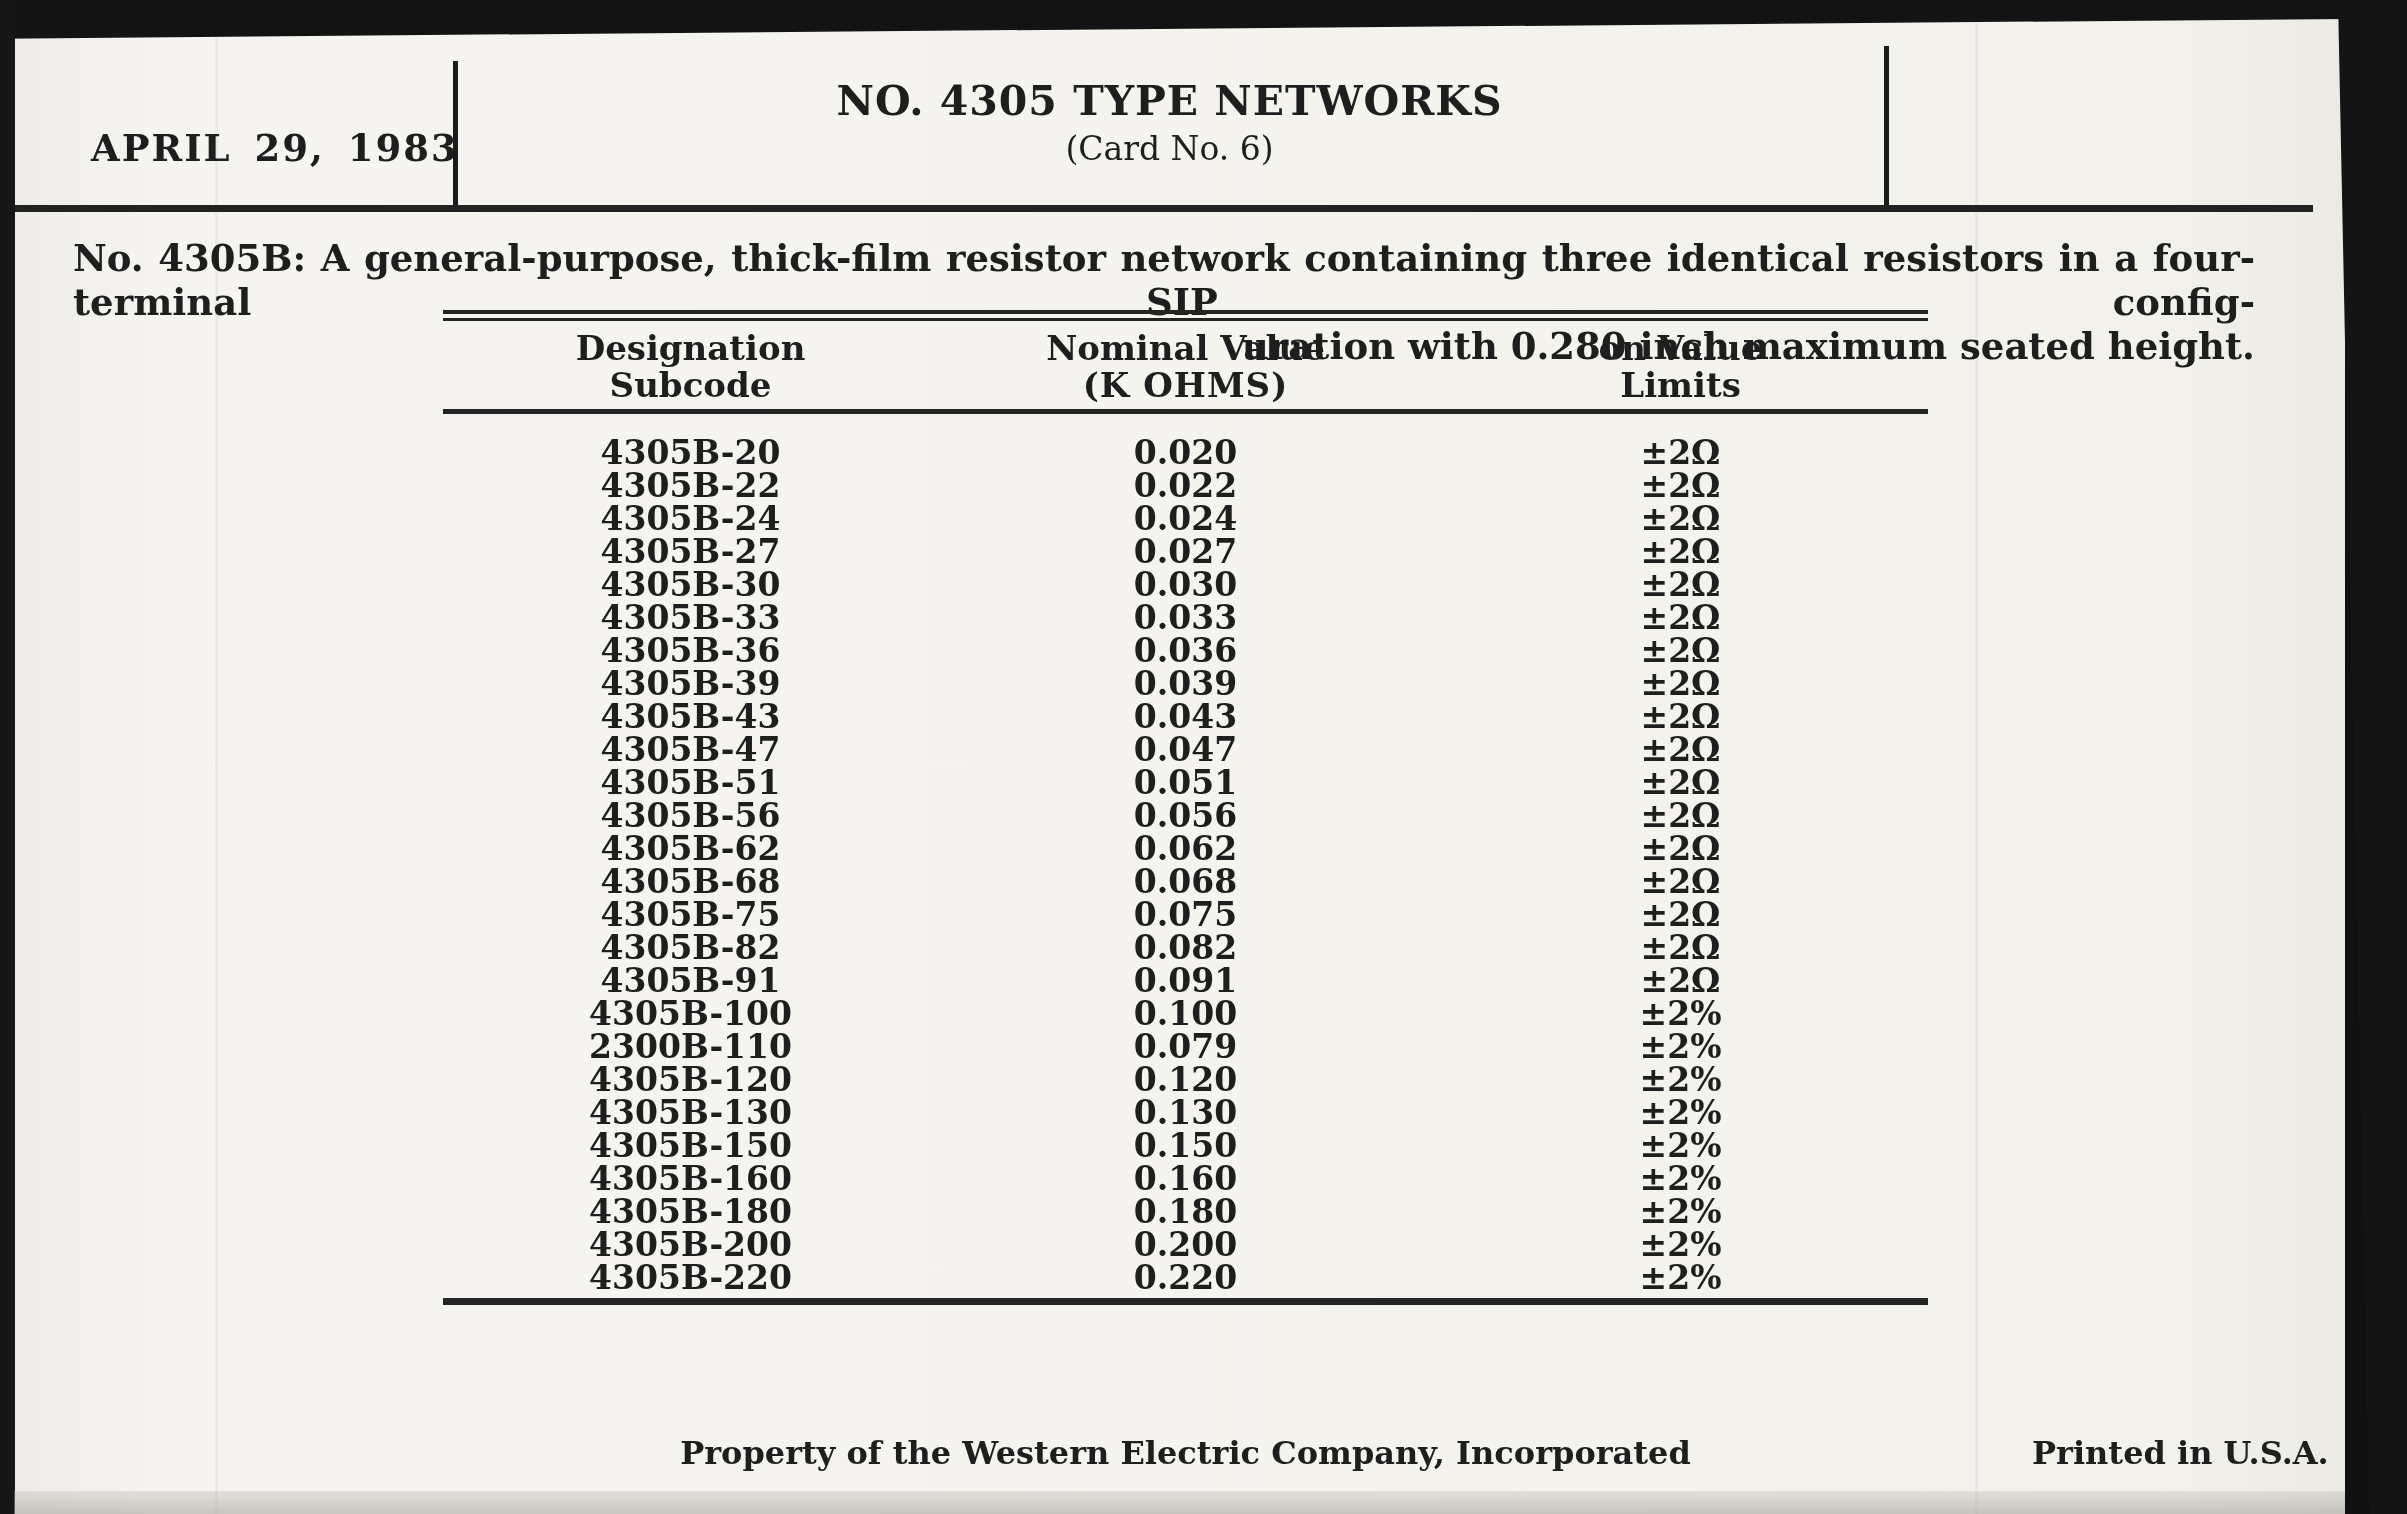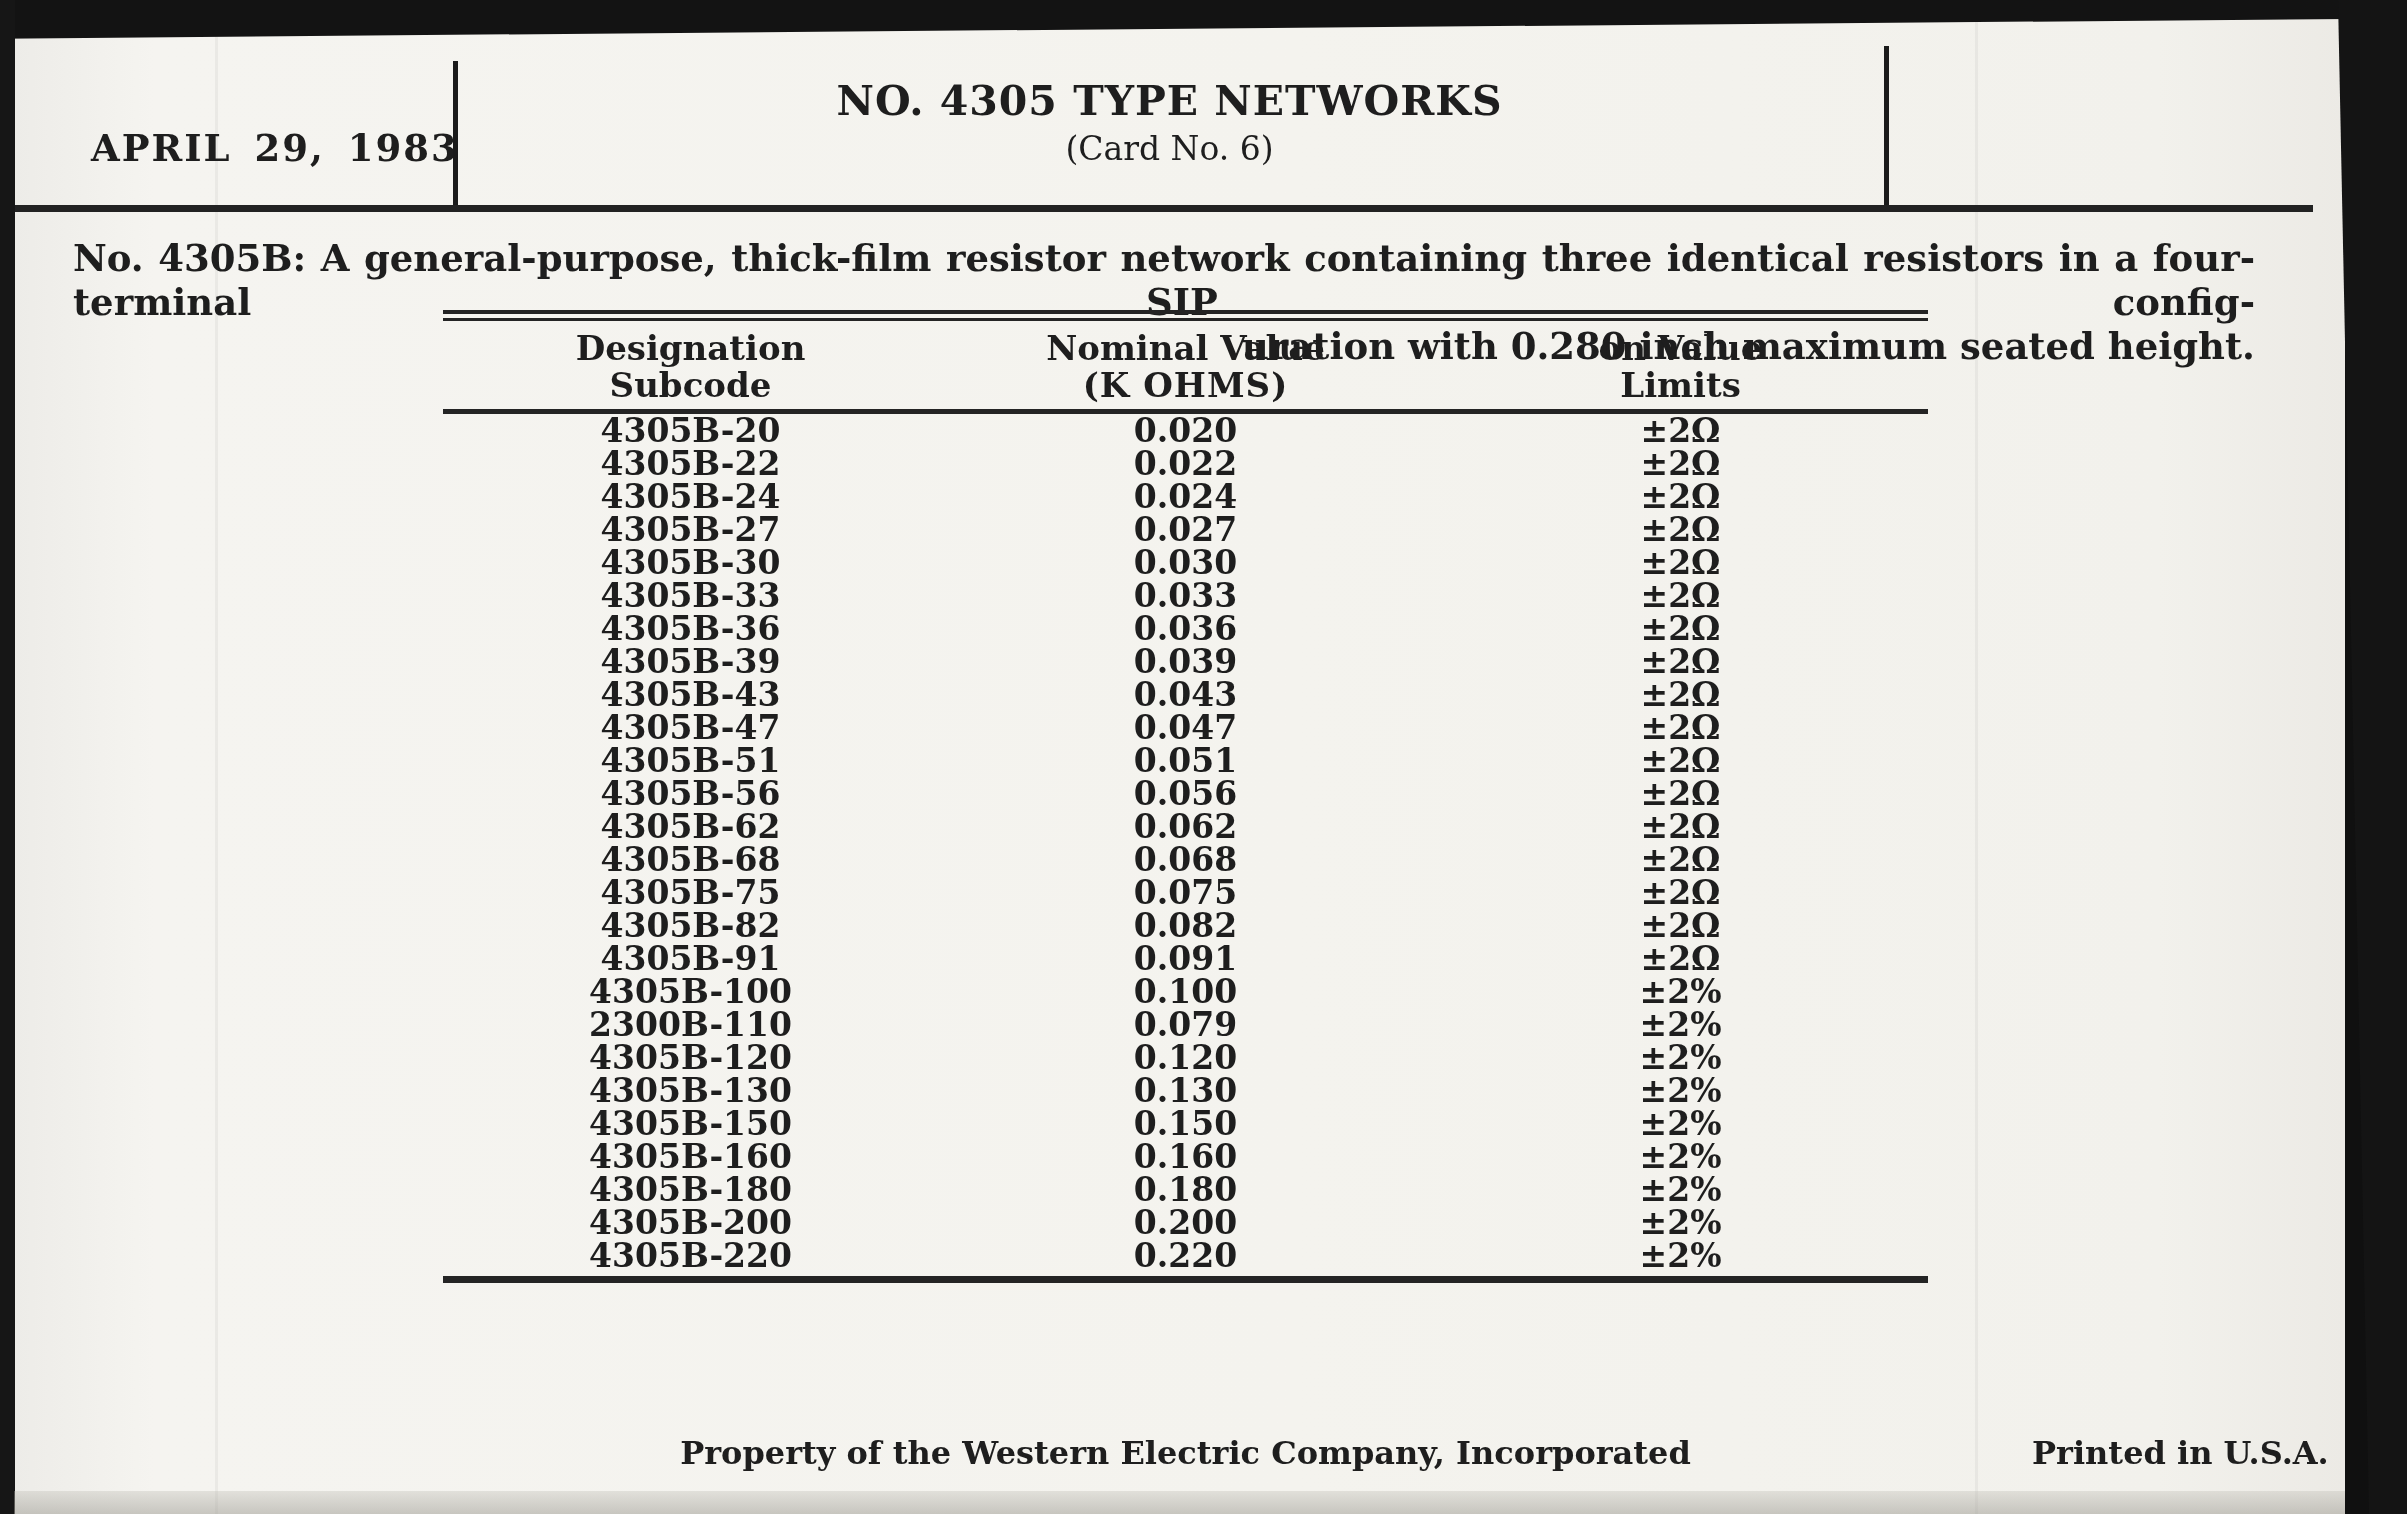--- a/index.html
+++ b/index.html
@@ -46,21 +46,21 @@
   .desc-line1{text-align:justify;text-align-last:justify;white-space:normal;}
   .desc-line2{margin-left:119px;text-align:right;}
 
   
   .dtable{position:absolute;left:443px;top:310px;width:1485px;}
   .rule-double{height:4px;border-top:4px solid #242424;border-bottom:3px solid #242424;}
   .thead{display:grid;grid-template-columns:495px 495px 495px;padding-top:9px;
     font-size:34px;font-weight:bold;line-height:37px;text-align:center;}
   .thead .hl2{letter-spacing:1px;}
   .thead-rule{margin-top:5px;height:5px;background:#242424;}
-  .tbody{padding-top:0;}
+  .tbody{padding-top:22px;}
   .trow{display:grid;grid-template-columns:495px 495px 495px;height:33px;
     font-size:33px;font-weight:bold;line-height:33px;text-align:center;}
   .bottom-rule{margin-top:4px;height:7px;background:#242424;}
 
   
   .footer-property{position:absolute;left:443px;top:1434px;width:1485px;text-align:center;
     font-size:32px;font-weight:bold;}
   .footer-printed{position:absolute;left:2032px;top:1434px;font-size:32px;font-weight:bold;white-space:nowrap;}
 </style>
 </head>

